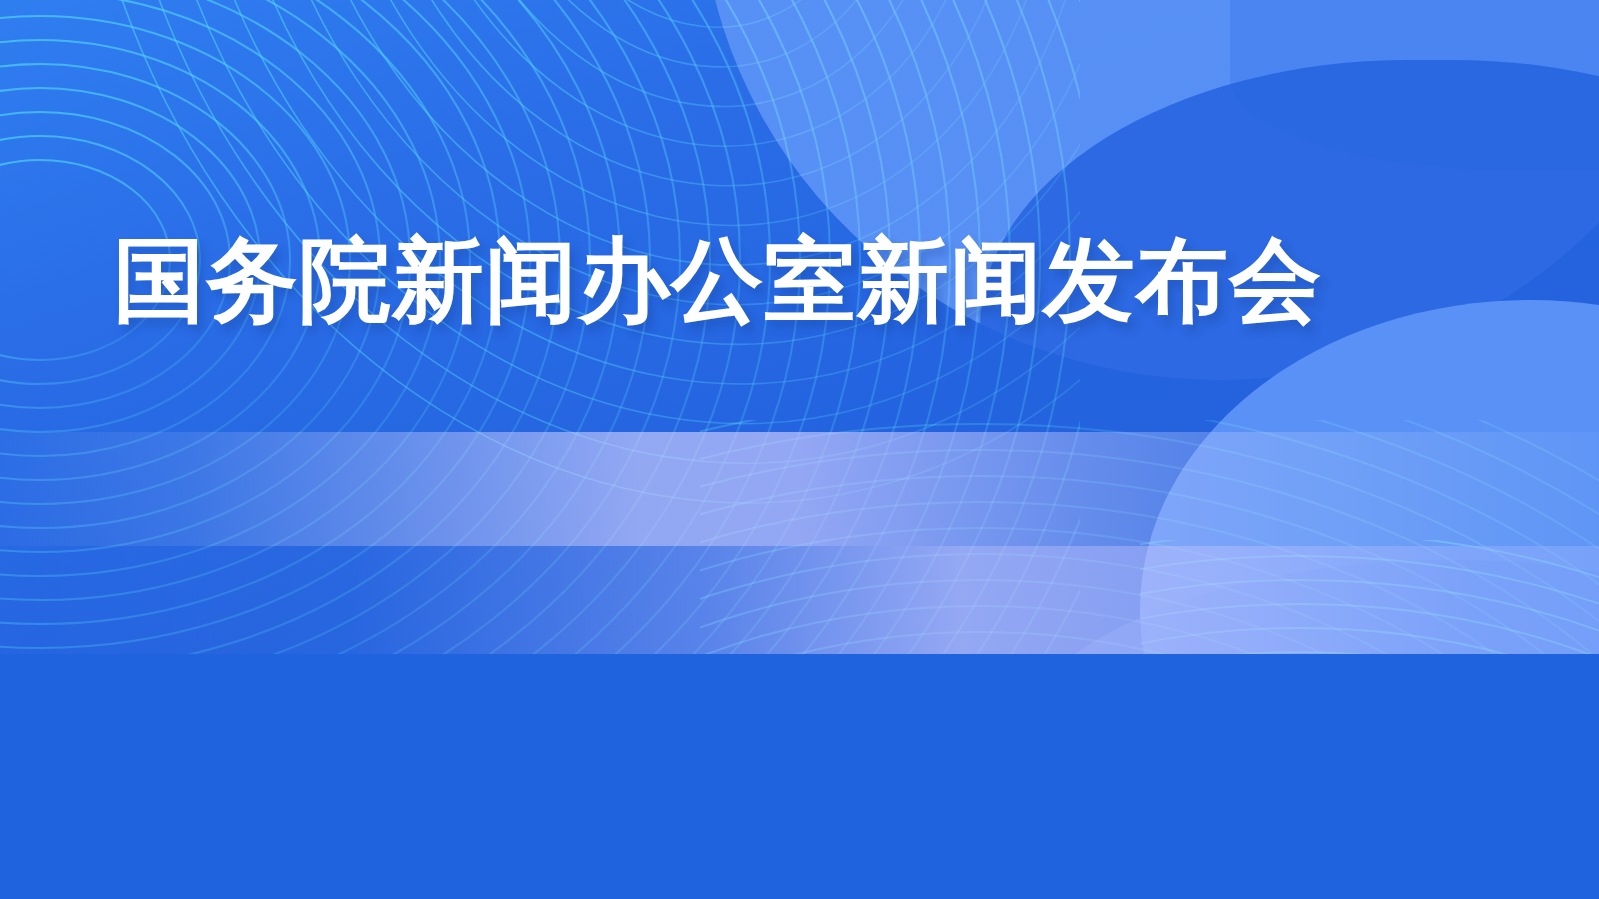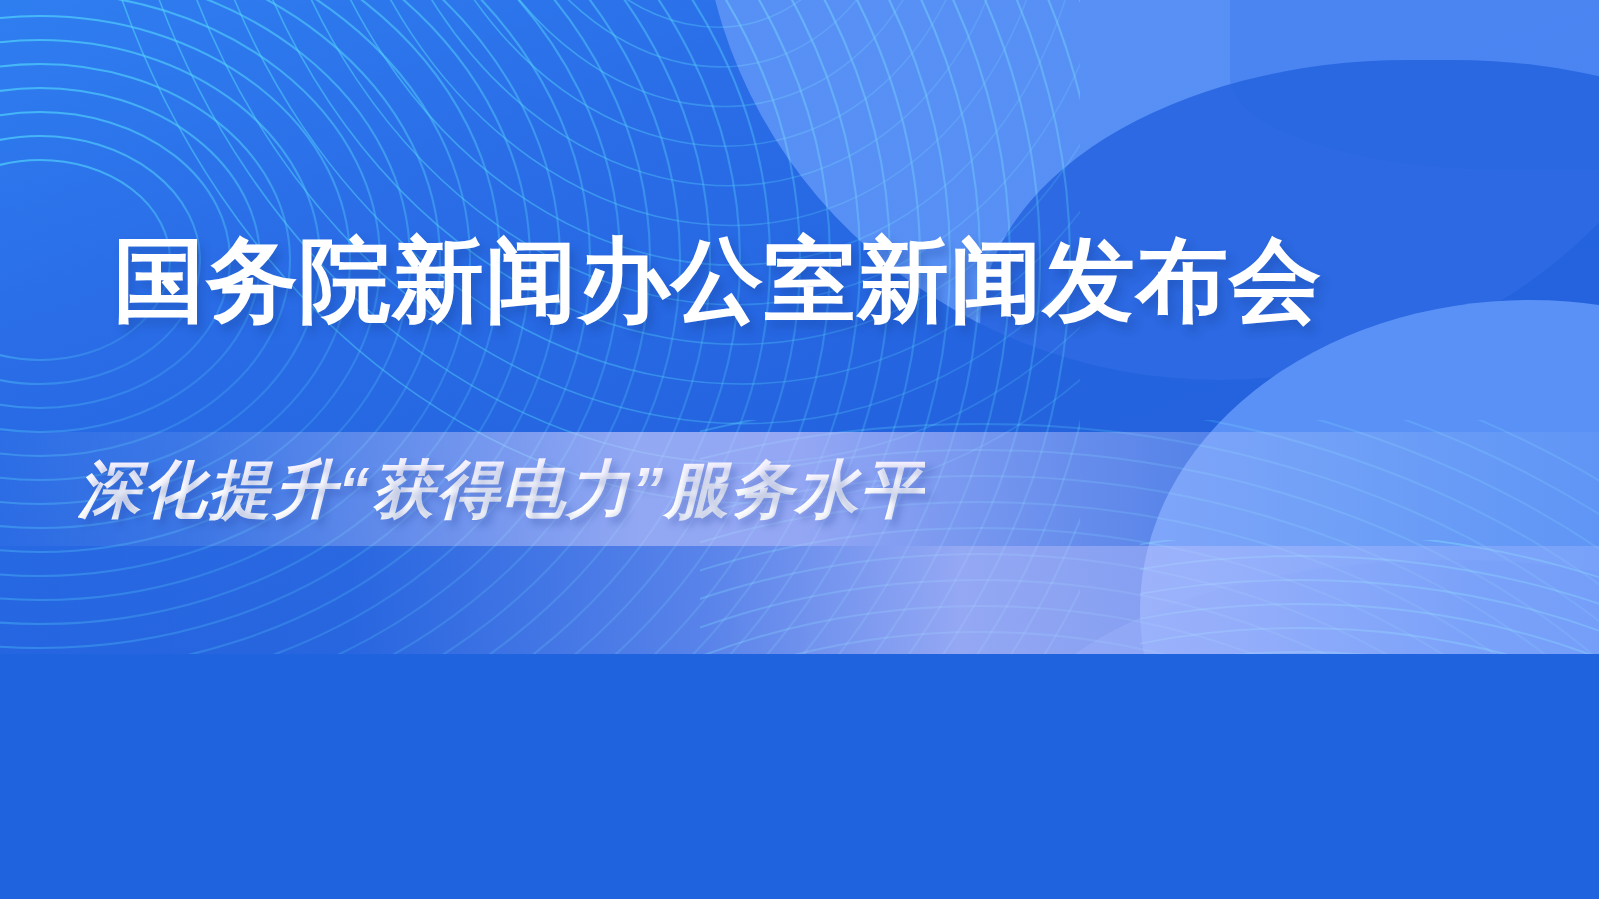--- a/index.html
+++ b/index.html
@@ -309,18 +309,15 @@
       <ellipse cx="160" cy="470" rx="670" ry="454"></ellipse>
       <ellipse cx="160" cy="470" rx="705" ry="478"></ellipse>
     </g>
   </svg>
 
   <div class="band band-1"></div>
   <div class="band band-2"></div>
 
   <div class="headline">国务院新闻办公室新闻发布会</div>
 
-  <div class="subtitle subtitle-1">
-    <span class="txt">深化提升“获得电力”服务水平</span>
-  </div>
 
 
 </div>
 
 </body></html>

